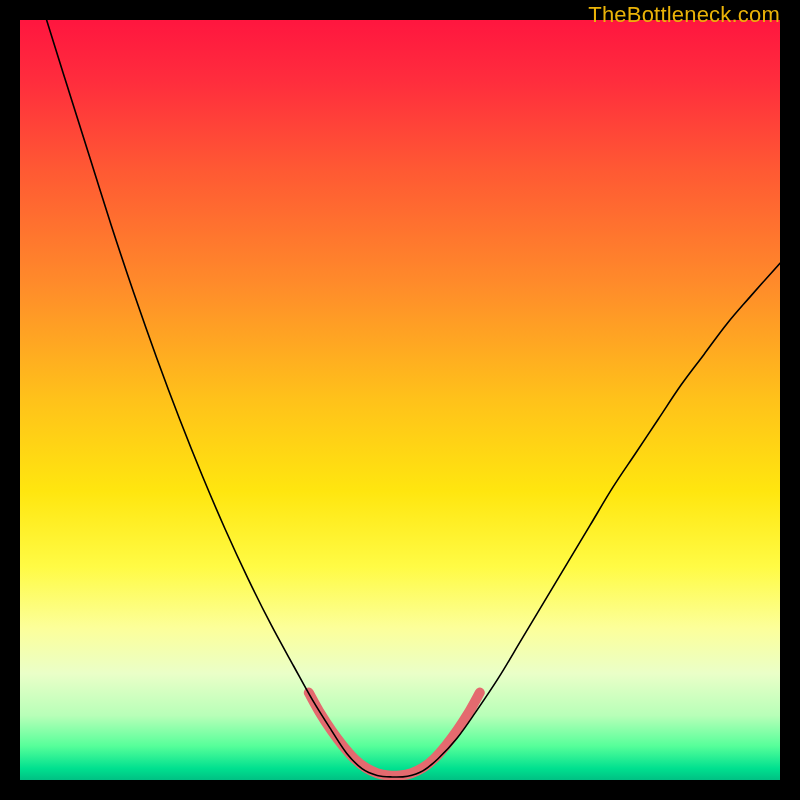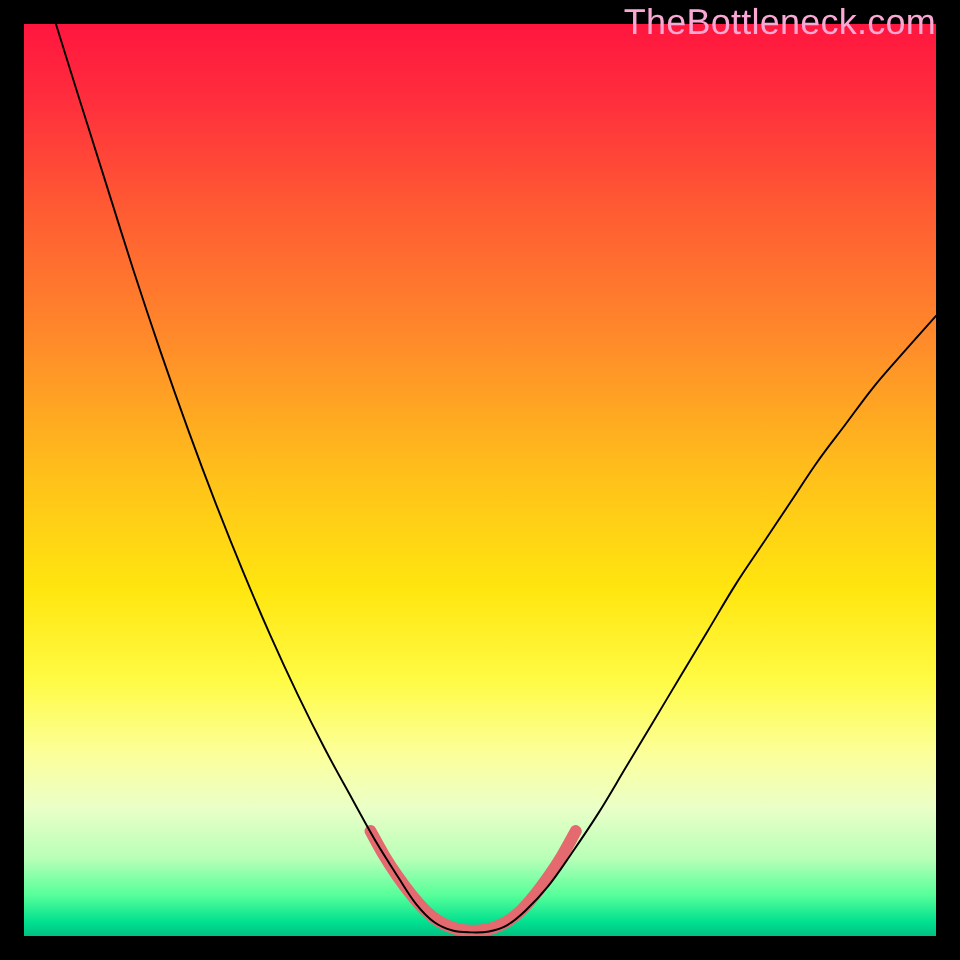--- a/index.html
+++ b/index.html
@@ -23,22 +23,22 @@
     position: absolute;
     left: 20px;
     top: 20px;
     width: 760px;
     height: 760px;
   }
   .watermark {
     position: absolute;
     top: 2px;
     right: 20px;
-    color: #f9a8d4;
-    font-size: 30px;
+    color: #eab308;
+    font-size: 22px;
     font-weight: 500;
     letter-spacing: 0.2px;
     font-family: Arial, sans-serif;
   }
 </style>
 </head>
 <body>
 
 <div class="frame"></div>
 

